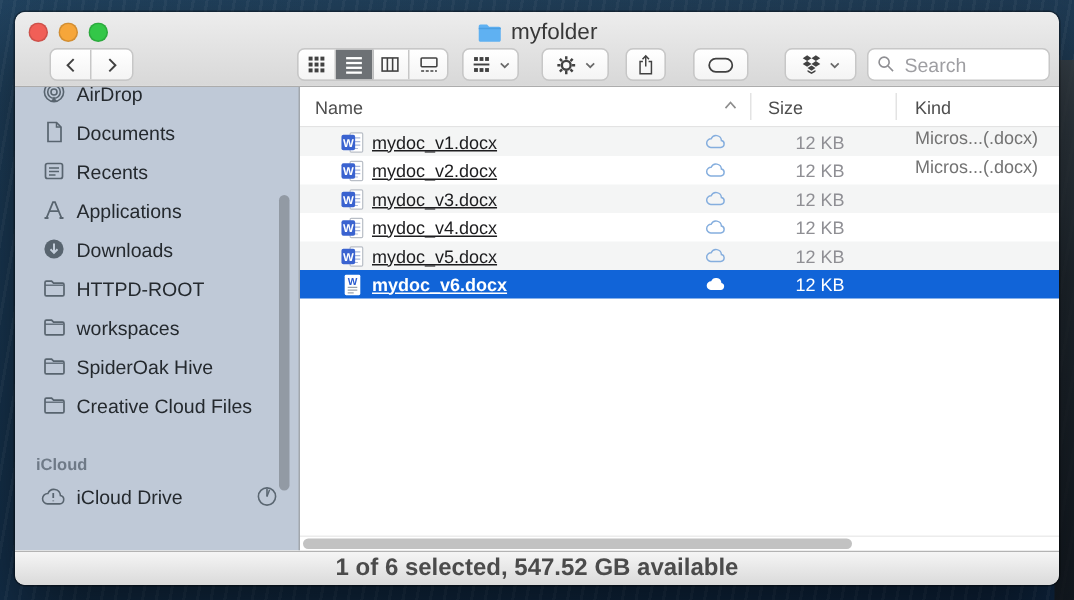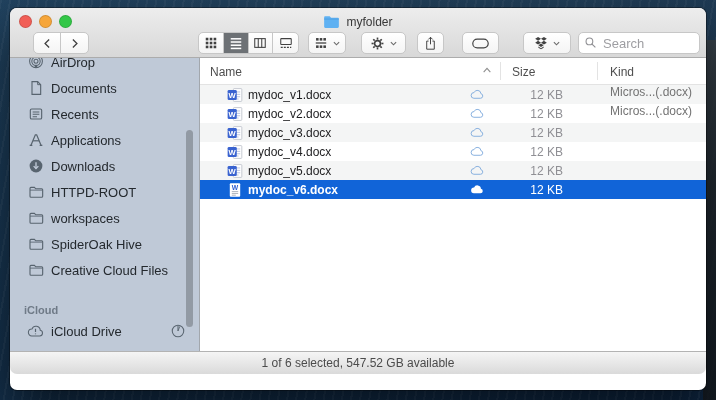--- a/index.html
+++ b/index.html
@@ -23,21 +23,21 @@
   .titlebar { position:absolute; top:0; left:0; right:0; height:50px;
     background:linear-gradient(#ededed,#d8d8d8); border-bottom:1px solid #acacac;
     border-radius:7px 7px 0 0; }
   .tl { position:absolute; top:7px; width:13px; height:13px; border-radius:50%;
     border:1px solid rgba(0,0,0,.14); }
   .tl.red    { left:9px;  background:#f15f57; }
   .tl.yellow { left:29px; background:#f6a63a; }
   .tl.green  { left:49px; background:#33c748; }
   .win-title { position:absolute; top:5px; left:100px; right:100px; height:17px;
     display:flex; align-items:center; justify-content:center; gap:6px;
-    font-size:12px; color:#383838; font-weight:500; }
+    font-size:15px; color:#383838; font-weight:500; }
 
   .tb-btn { position:absolute; top:24px; height:22px;
     background:linear-gradient(#ffffff,#f4f4f4); border:1px solid #c7c7c7;
     border-radius:5px; display:flex; align-items:center; justify-content:center;
     color:#414141; }
   .seg { padding:0; overflow:hidden; }
   .seg .seg-cell { height:100%; display:flex; align-items:center; justify-content:center;
     border-right:1px solid #c7c7c7; color:#414141; }
   .seg .seg-cell:last-child { border-right:none; }
   .seg-cell.sel { background:#6d7175; color:#fff; }
@@ -88,38 +88,38 @@
   .hdr-sort { position:absolute; left:282px; top:8px; color:#8e8e8e; }
   .hdr-div  { position:absolute; top:4px; bottom:4px; width:1px; background:#e3e3e3; }
   .div1 { left:300px; } .div2 { left:397px; }
 
   .rows { position:relative; }
   .row { height:19px; position:relative; }
   .row.odd  { background:#f4f5f5; }
   .row.even { background:#ffffff; }
   .row.selected { background:#1164d8; }
   .word-slot { position:absolute; left:27px; top:1.5px; width:16px; height:16px; }
-  .fname { position:absolute; left:48px; top:2.5px; color:#1d1d1f; }
+  .fname { position:absolute; left:48px; top:2.5px; color:#1d1d1f;text-decoration:underline; }
   .cloud-slot { position:absolute; left:269px; top:3px; width:16px; height:13px;
     display:flex; align-items:center; justify-content:center; }
   .cell-size { position:absolute; left:300px; top:2.5px; width:63px; text-align:right;
     color:#8f8f94; }
   .cell-kind { position:absolute; left:410px; top:0; color:#737373; }
   .row.selected .fname, .row.selected .cell-size, .row.selected .cell-kind { color:#fff; }
   .row.selected .fname { font-weight:bold;text-align:right; }
 
   .hscroll { position:absolute; top:299px; left:0; right:0; height:10px;
     background:#fff; border-top:1px solid #ececec; }
   .hscroll .handle { position:absolute; left:2px; top:1px; width:366px; height:7px;
     border-radius:4px; background:#c2c2c2; }
 
-  .statusbar { position:absolute; bottom:16px; left:0; right:0; height:23px;
+  .statusbar { position:absolute; bottom:0; left:0; right:0; height:23px;
     background:linear-gradient(#f5f5f5,#dadada); border-top:1px solid #b3b3b3;
     border-radius:0 0 7px 7px; display:flex; align-items:center; justify-content:center;
-    font-size:12px; color:#4b4b4b; }
+    font-size:16px; color:#4b4b4b;font-weight:bold; }
   svg { display:block; }
 </style>
 </head>
 <body>
 
 <div class="desktop-rock"></div>
 
 <div class="window">
 
   <div class="titlebar">

